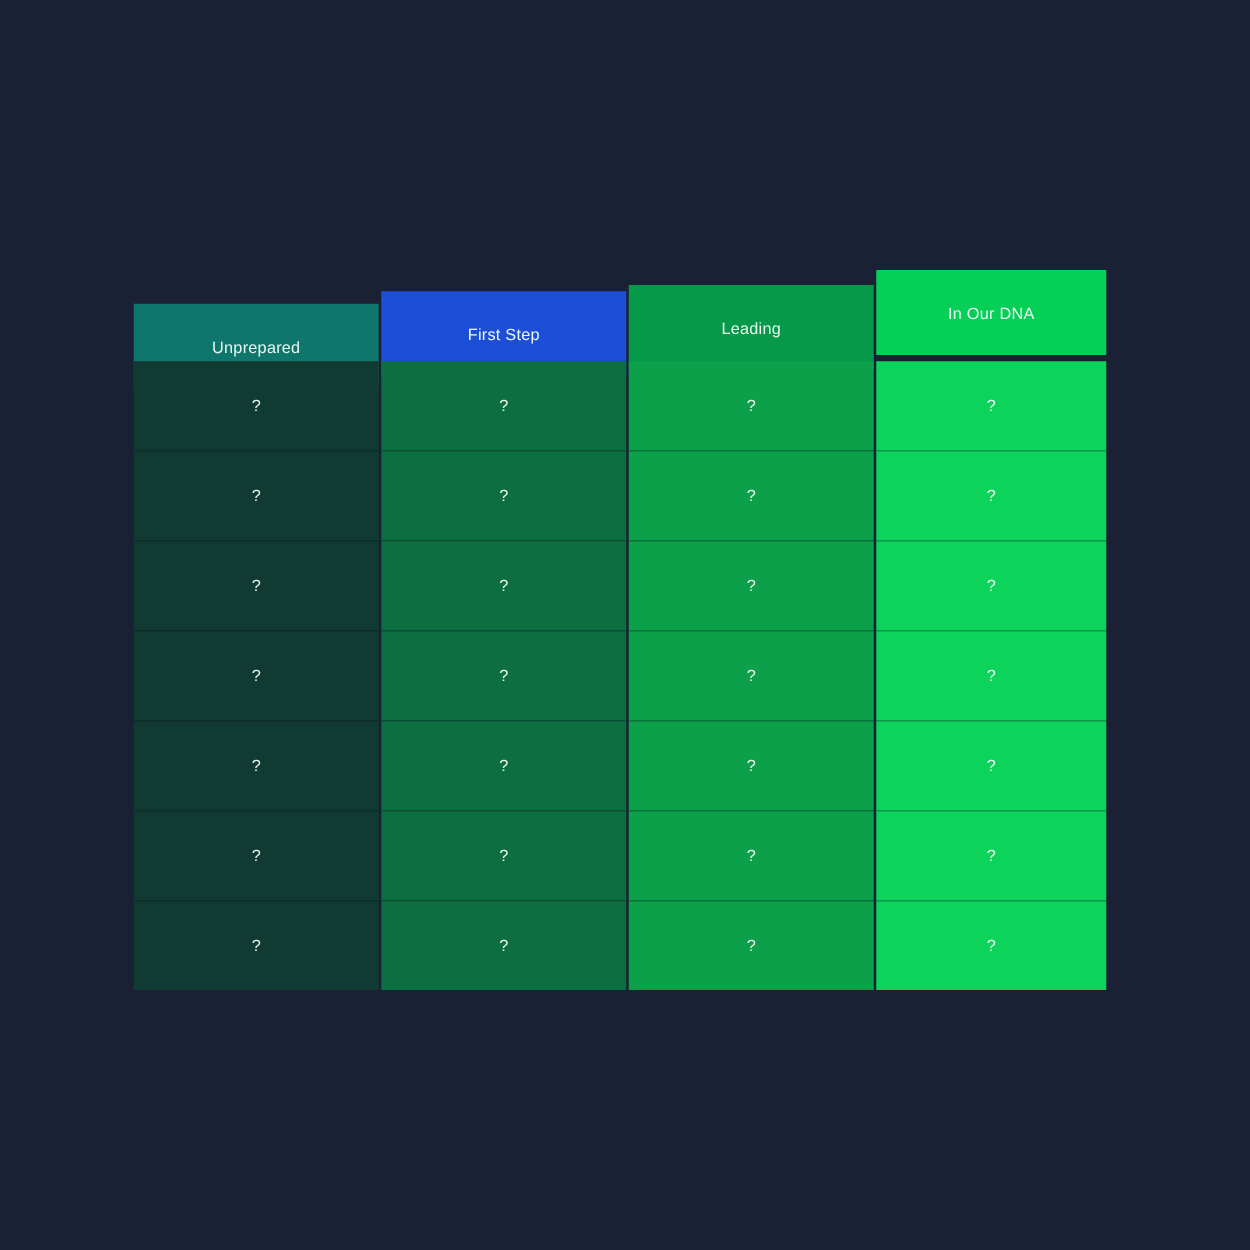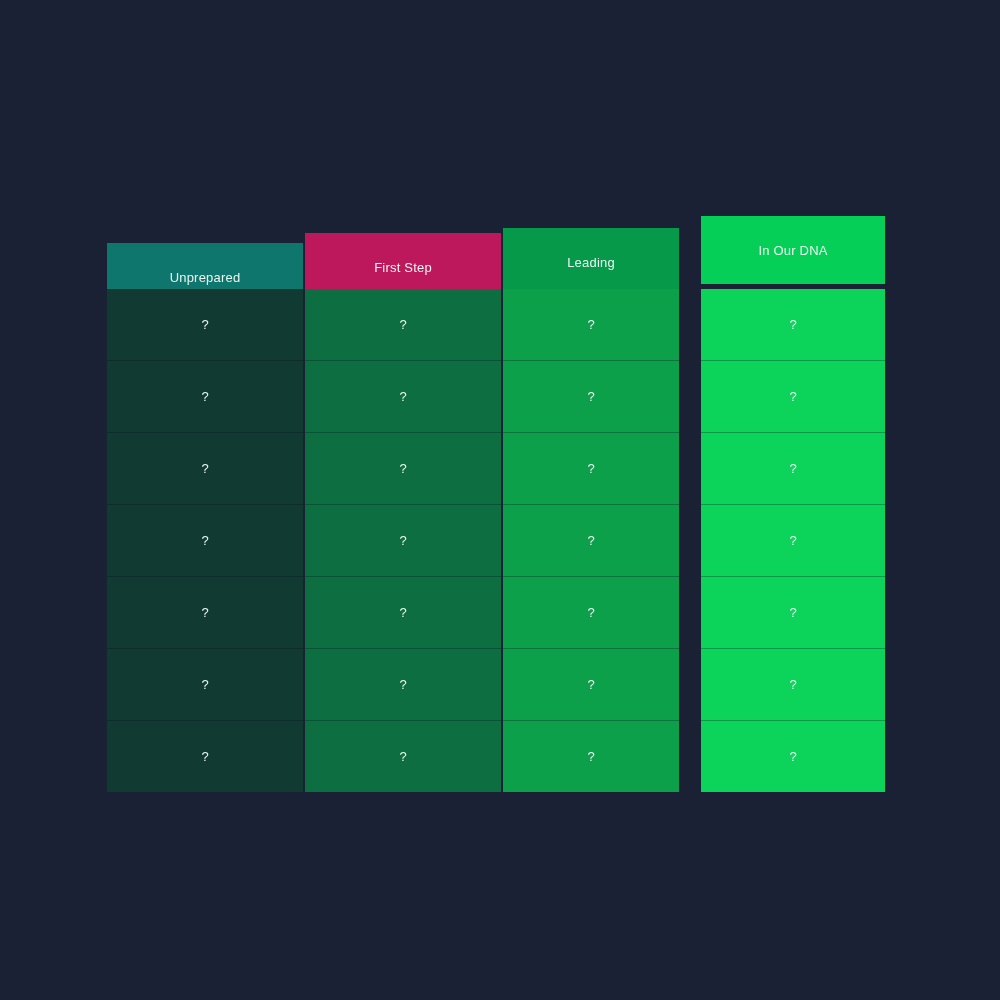--- a/index.html
+++ b/index.html
@@ -105,21 +105,21 @@
         </div>
         <div class="matrix-cell" style="background: rgb(17, 58, 51);">
           <span class="cell-text">?</span>
         </div>
         <div class="matrix-cell" style="background: rgb(17, 58, 51);">
           <span class="cell-text">?</span>
         </div>
       </div>
     </div>
     <div class="matrix-col" style="left: 198px; width: 196px;">
-      <div class="col-header" style="top: 17px; background: #be185d;">
+      <div class="col-header" style="top: 17px; background: #1d4ed8;">
         <span class="col-header-label">First Step</span>
       </div>
       <div class="col-body" style="top: 73px;">
         <div class="matrix-cell" style="background: rgb(12, 110, 65);">
           <span class="cell-text">?</span>
         </div>
         <div class="matrix-cell" style="background: rgb(12, 110, 65);">
           <span class="cell-text">?</span>
         </div>
         <div class="matrix-cell" style="background: rgb(12, 110, 65);">
@@ -132,21 +132,21 @@
           <span class="cell-text">?</span>
         </div>
         <div class="matrix-cell" style="background: rgb(12, 110, 65);">
           <span class="cell-text">?</span>
         </div>
         <div class="matrix-cell" style="background: rgb(12, 110, 65);">
           <span class="cell-text">?</span>
         </div>
       </div>
     </div>
-    <div class="matrix-col" style="left: 396px; width: 176px;">
+    <div class="matrix-col" style="left: 396px; width: 196px;">
       <div class="col-header" style="top: 12px; background: rgb(6, 153, 74);">
         <span class="col-header-label">Leading</span>
       </div>
       <div class="col-body" style="top: 73px;">
         <div class="matrix-cell" style="background: rgb(12, 160, 75);">
           <span class="cell-text">?</span>
         </div>
         <div class="matrix-cell" style="background: rgb(12, 160, 75);">
           <span class="cell-text">?</span>
         </div>

